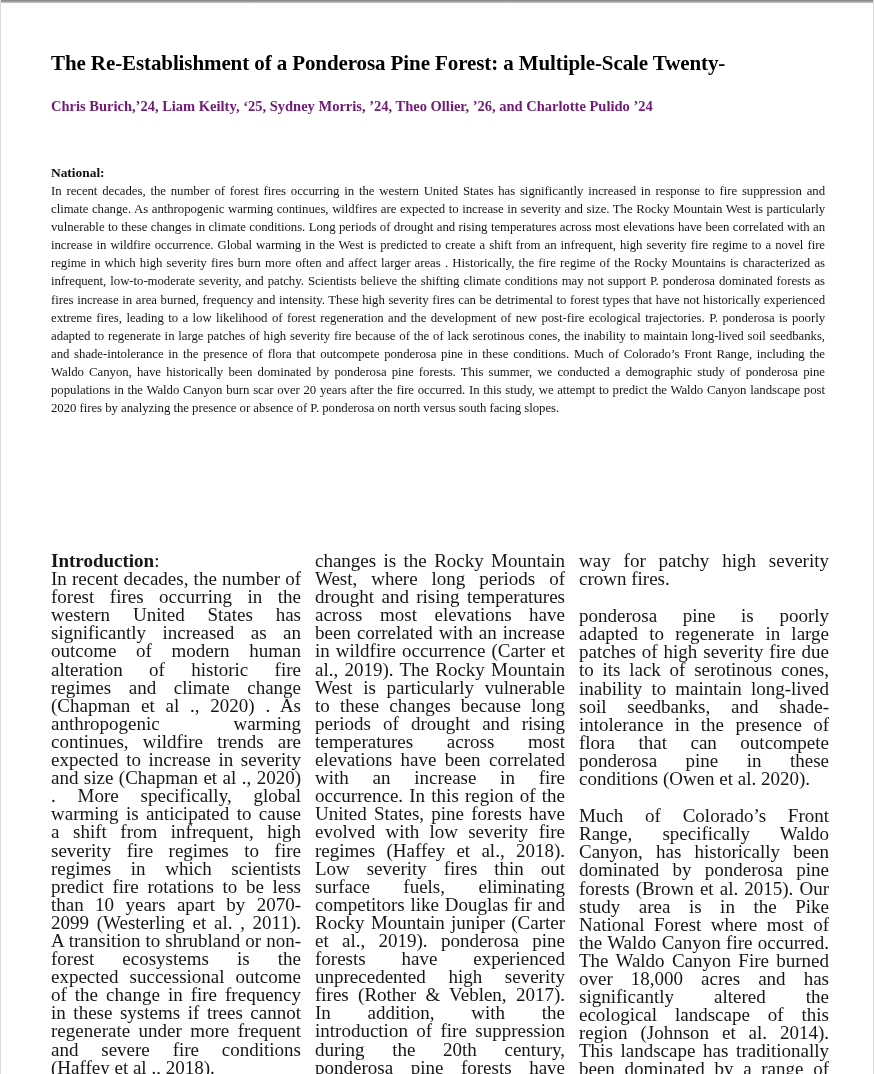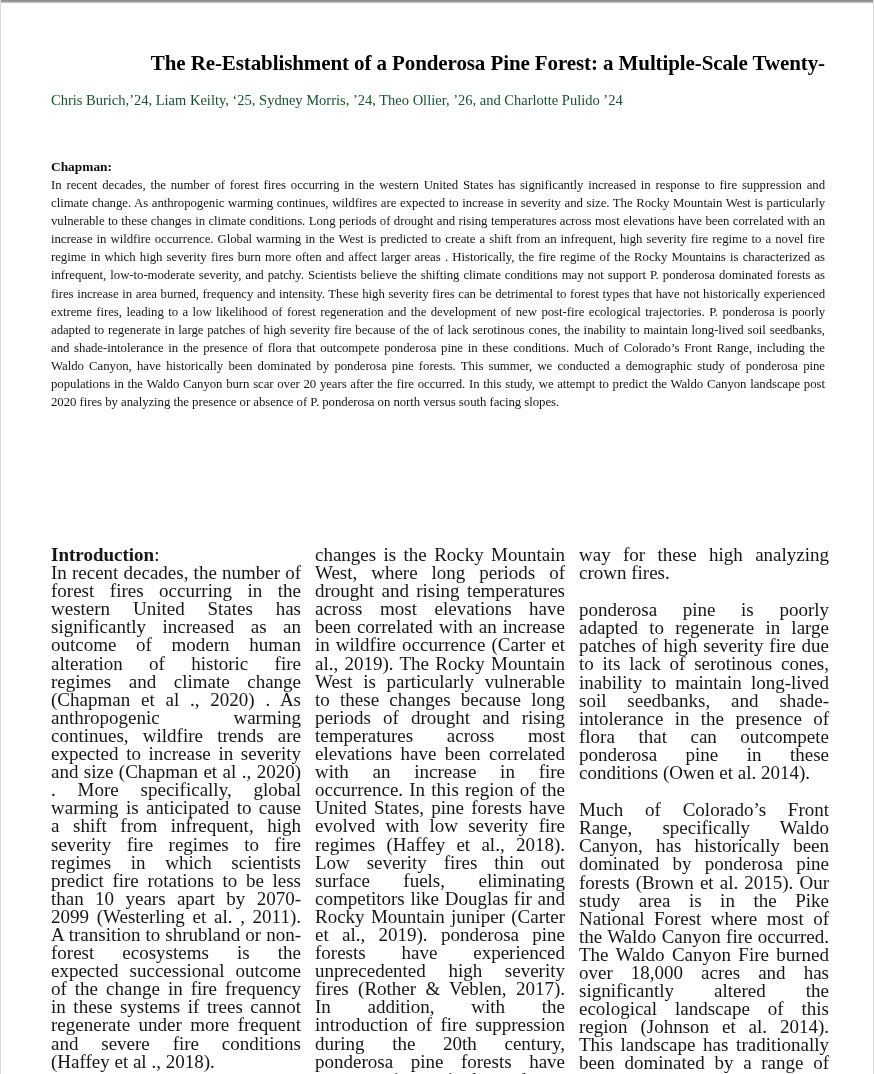--- a/index.html
+++ b/index.html
@@ -27,26 +27,27 @@
     padding: 0 48px 0 50px;
   }
   .title {
     margin: 40px 0 0 0;
     font-size: 21px;
     font-weight: 700;
     line-height: 40px;
     color: #000000;
     letter-spacing: -0.1px;
   }
-  .title-line { white-space: nowrap; text-align: right; }
+  .title-line { white-space: nowrap; }
   .authors {
-    margin-top: 6px;
+    margin-top: 12px;
     font-size: 14.5px;
     line-height: 22px;
-    color: #14532d;
+    color: #701a75;
+    font-weight: bold;
   }
   .abstract {
     margin-top: 47px;
     height: 291px; 
   }
   .section-heading {
     font-size: 13.4px;
     font-weight: 700;
     line-height: 18px;
     color: #0d0d0d;
@@ -89,37 +90,37 @@
 <main class="page">
 
   <header>
     <h1 class="title">
       <div class="title-line">The Re-Establishment of a Ponderosa Pine Forest: a Multiple-Scale Twenty-</div>
     </h1>
     <div class="authors">Chris Burich,’24, Liam Keilty, ‘25, Sydney Morris, ’24, Theo Ollier, ’26, and Charlotte Pulido ’24</div>
   </header>
 
   <section class="abstract">
-    <div class="section-heading">Chapman:</div>
+    <div class="section-heading">National:</div>
     <p class="abstract-body">In recent decades, the number of forest fires occurring in the western United States has significantly increased in response to fire suppression and climate change. As anthropogenic warming continues, wildfires are expected to increase in severity and size. The Rocky Mountain West is particularly vulnerable to these changes in climate conditions. Long periods of drought and rising temperatures across most elevations have been correlated with an increase in wildfire occurrence. Global warming in the West is predicted to create a shift from an infrequent, high severity fire regime to a novel fire regime in which high severity fires burn more often and affect larger areas .  Historically, the fire regime of the Rocky Mountains is characterized as infrequent, low-to-moderate severity, and patchy. Scientists believe the shifting climate conditions may not support  P. ponderosa dominated forests as fires increase in area burned, frequency and intensity.  These high severity fires can be detrimental to forest types that have not historically experienced extreme fires, leading to a low likelihood of forest regeneration and the development of  new  post-fire ecological trajectories. P.  ponderosa is poorly adapted to regenerate in large patches of high severity fire because of the of lack serotinous cones, the inability to maintain long-lived soil seedbanks, and shade-intolerance in the presence of flora that outcompete ponderosa pine in these conditions. Much of Colorado’s Front Range, including the Waldo Canyon, have historically been dominated by ponderosa pine forests. This summer, we conducted a demographic study of ponderosa pine populations in the Waldo Canyon burn scar over 20 years after the fire occurred. In this study, we attempt to predict the Waldo Canyon landscape post 2020 fires by analyzing the presence or absence of  P. ponderosa on north versus south facing slopes.</p>
   </section>
 
   <section class="intro">
 
     <div class="col">
       <div class="col-head"><span class="bold">Introduction</span><span>:</span></div>
       <p>In recent decades, the number of forest fires occurring in the western United States has significantly increased as an outcome of modern human alteration of historic fire regimes and climate change (Chapman et al ., 2020) . As anthropogenic warming continues, wildfire trends are expected to increase in severity and size (Chapman et al ., 2020) . More specifically, global warming is anticipated to cause a shift from infrequent, high severity fire regimes to fire regimes in which scientists predict fire rotations to be less than 10 years apart by 2070-2099 (Westerling et al. , 2011). A transition to shrubland or non-forest ecosystems is the expected successional outcome of the change in fire frequency in these systems if trees cannot regenerate under more frequent and severe fire conditions (Haffey et al ., 2018).</p>
       <p class="gap-sm">One area specifically vulnerable to these</p>
     </div>
 
     <div class="col">
       <p>changes is the Rocky Mountain West, where long periods of drought and rising temperatures across most elevations have been correlated with an increase in wildfire occurrence (Carter et al., 2019). The Rocky Mountain West is particularly vulnerable to these changes because long periods of drought and rising temperatures across most elevations have been correlated with an increase in fire occurrence. In this region of the United States,  pine forests have evolved with low severity fire regimes (Haffey et al., 2018). Low severity fires thin out surface fuels, eliminating competitors like Douglas fir and Rocky Mountain juniper (Carter et al., 2019). ponderosa pine forests have experienced unprecedented high severity fires (Rother &amp; Veblen, 2017). In addition, with the introduction of fire suppression during the 20th century, ponderosa pine forests have grown increasingly dense, creating large stores of surface fuels that pave the</p>
     </div>
 
     <div class="col">
-      <p>way for these high analyzing crown fires.</p>
-      <p class="gap">ponderosa pine is poorly adapted to regenerate in large patches of high severity fire due to its lack of serotinous cones, inability to maintain long-lived soil seedbanks, and shade-intolerance in the presence of flora that can outcompete ponderosa pine in these conditions (Owen et al. 2014).</p>
+      <p>way for patchy high severity crown fires.</p>
+      <p class="gap">ponderosa pine is poorly adapted to regenerate in large patches of high severity fire due to its lack of serotinous cones, inability to maintain long-lived soil seedbanks, and shade-intolerance in the presence of flora that can outcompete ponderosa pine in these conditions (Owen et al. 2020).</p>
       <p class="gap">Much of Colorado’s Front Range, specifically Waldo Canyon, has historically been dominated by ponderosa pine forests (Brown et al. 2015). Our study area is in the Pike National Forest where most of the Waldo Canyon fire occurred. The Waldo Canyon Fire burned over 18,000 acres and has significantly altered the ecological landscape of this region (Johnson et al. 2014).  This landscape has traditionally been dominated by a range of piñon-juniper woodlands, ponderosa pine, and Douglas fir forests (Young &amp;</p>
     </div>
 
   </section>
 
 </main>
 
 </body></html>

